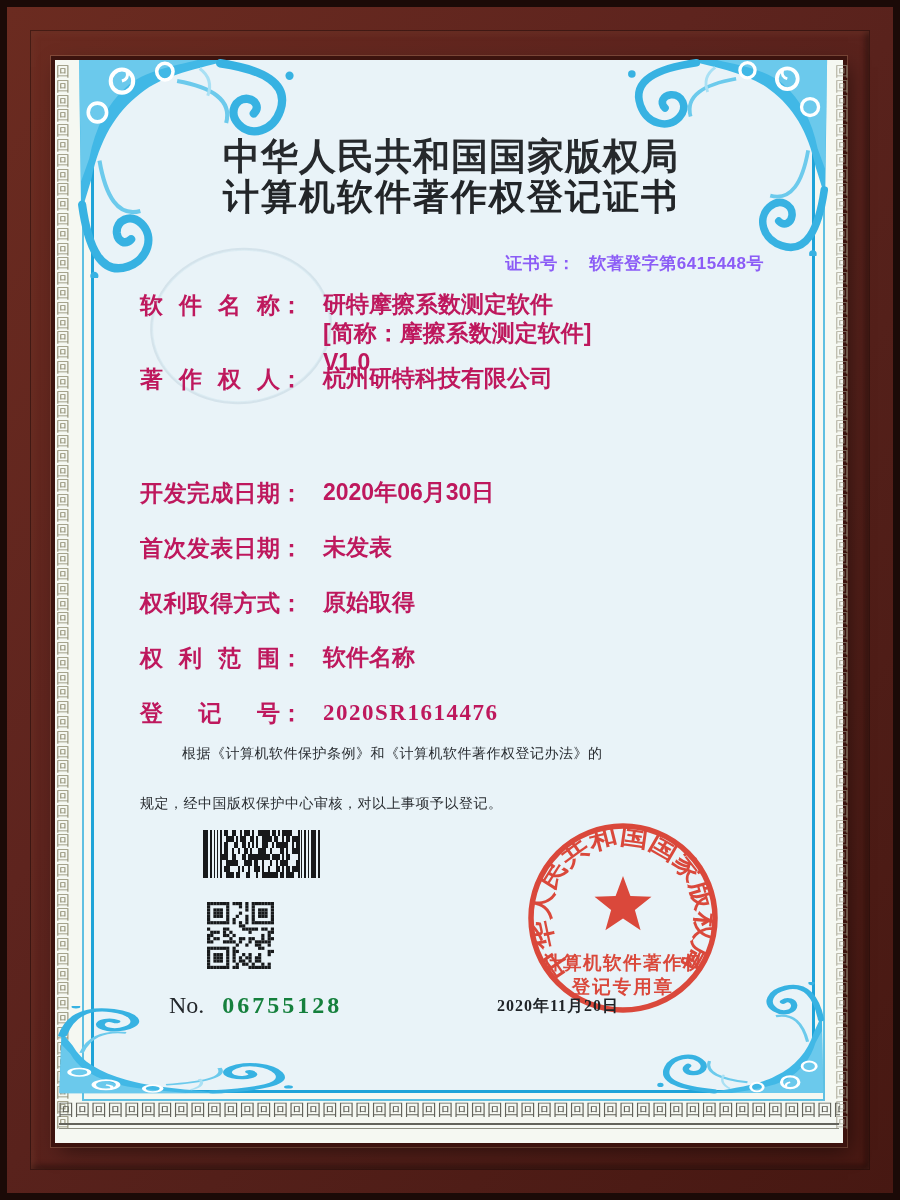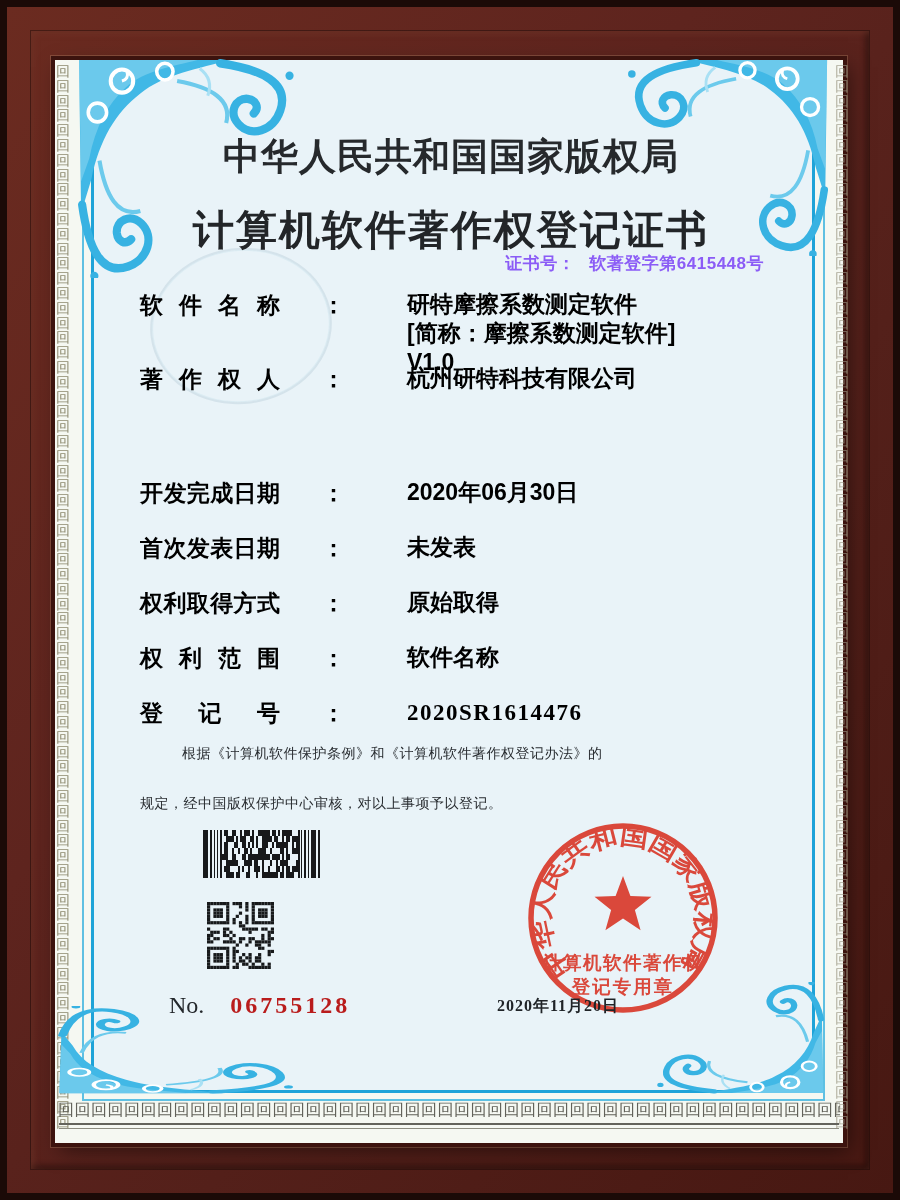--- a/index.html
+++ b/index.html
@@ -48,47 +48,47 @@
 
   
   .emboss{position:absolute;left:95px;top:188px;width:178px;height:152px;border-radius:50%;
       border:2px solid rgba(150,180,195,.25);transform:rotate(-7deg);
       box-shadow:inset 0 0 0 1px rgba(120,190,215,.12);}
 
   
   .title{position:absolute;left:37px;top:72px;width:718px;text-align:center;
       font-family:"Liberation Serif",serif;font-size:37px;font-weight:700;color:#26292c;
       letter-spacing:1px;}
-  .subtitle{position:absolute;left:37px;top:143px;width:718px;text-align:center;
-      font-family:"Liberation Serif",serif;font-size:41px;font-weight:700;color:#222528;
+  .subtitle{position:absolute;left:37px;top:113px;width:718px;text-align:center;
+      font-family:"Liberation Serif",serif;font-size:36px;font-weight:700;color:#222528;
       letter-spacing:2px;}
   .cert-no{position:absolute;left:37px;top:192px;width:672px;text-align:right;
       font-size:17px;font-weight:600;color:#8b5cf6;letter-spacing:.5px;}
   .cert-no .cn-val{margin-left:14px;}
 
   .row{position:absolute;left:85px;display:flex;align-items:flex-start;
-      font-size:23px;font-weight:600;color:#000000;gap:42px;}
+      font-size:23px;font-weight:600;color:#be185d;}
   .row .lbl{display:inline-block;width:140px;text-align:justify;text-align-last:justify;
       text-justify:inter-character;}
   .row .colon{display:inline-block;}
   .row .vals{margin-left:20px;}
   .row .vals div{line-height:29px;}
   .val-serif{font-family:"Liberation Serif",serif;letter-spacing:1.5px;}
 
   .statement{position:absolute;left:85px;top:668px;width:640px;
       font-size:14px;font-weight:500;color:#282c30;letter-spacing:.5px;}
   .statement .sline{line-height:50px;white-space:nowrap;}
   .statement .sline:first-child{text-indent:42px;}
 
   .barcode{position:absolute;left:148px;top:770px;width:118px;height:48px;}
   .qr{position:absolute;left:152px;top:842px;width:67px;height:67px;}
 
   .serial{position:absolute;left:114px;top:932px;font-family:"Liberation Serif",serif;
       font-size:24px;color:#24282c;}
-  .serial .num{color:#b91c1c;letter-spacing:3px;margin-left:26px;font-weight:600;}
+  .serial .num{color:#15803d;letter-spacing:3px;margin-left:18px;font-weight:600;}
 
   .seal{position:absolute;left:462px;top:752px;width:212px;height:212px;opacity:.92;}
   .date{position:absolute;left:442px;top:936px;width:252px;text-align:left;
       font-family:"Liberation Serif",serif;font-size:16px;font-weight:700;color:#1f2327;
       letter-spacing:1px;}
 </style>
 </head>
 <body>
 
 <div class="frame-outer">

